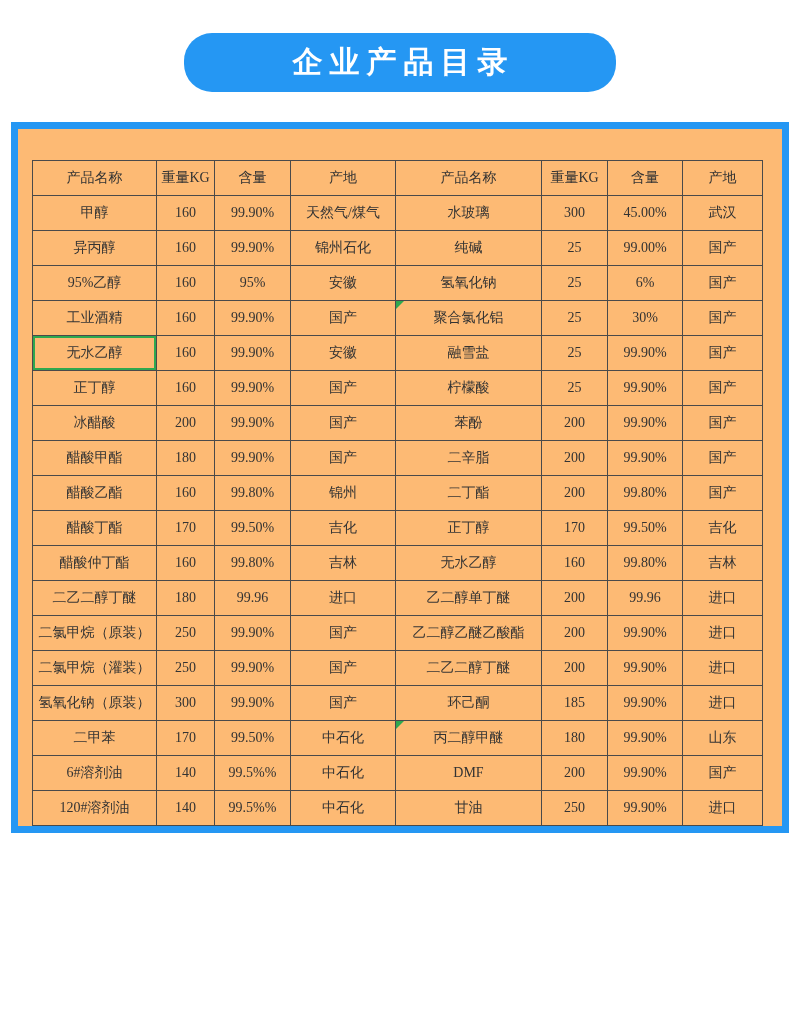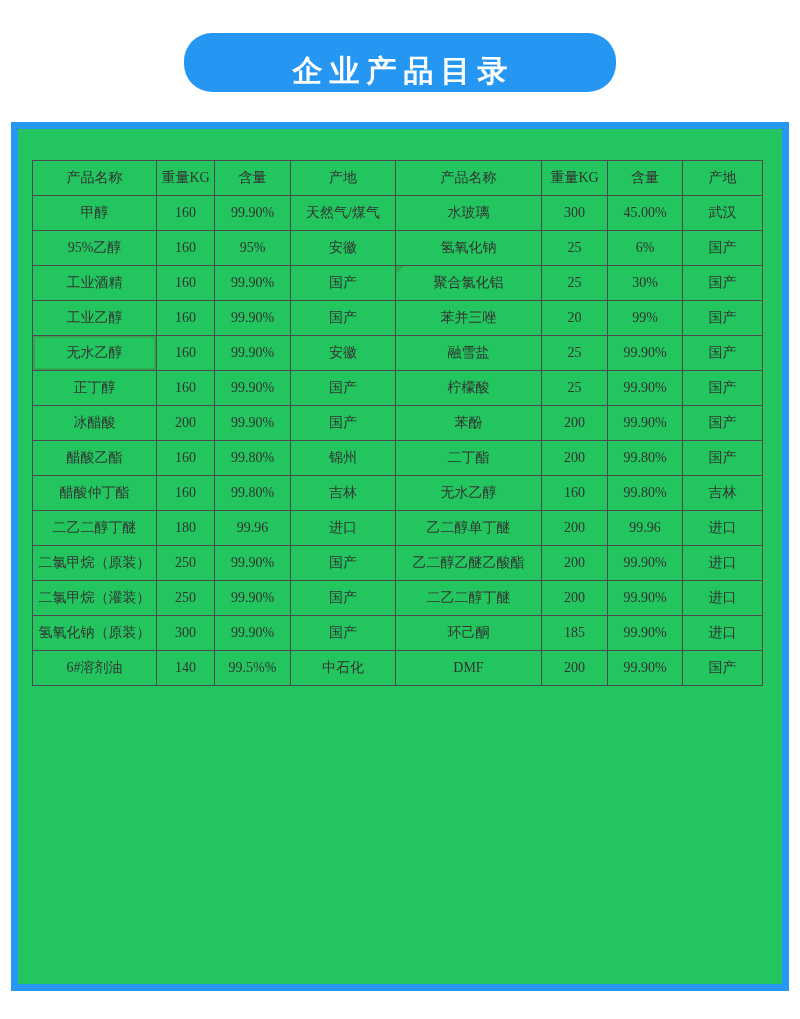--- a/index.html
+++ b/index.html
@@ -16,37 +16,37 @@
     background: #ffffff;
     font-family: "Liberation Sans", sans-serif;
   }
   .banner {
     width: 432px;
     height: 59px;
     margin: 33px auto 0;
     background: var(--accent);
     border-radius: 28px;
     display: flex;
-    align-items: flex-end;
+    align-items: center;
     justify-content: center;
   }
   .banner span {
     color: #ffffff;
     font-size: 30px;
     font-weight: bold;
     letter-spacing: 7px;
     text-indent: 7px;
     font-family: "Liberation Sans", sans-serif;
   }
   .frame {
     width: 778px;
-    height: 869px;
+    height: 711px;
     margin: 30px auto 0;
     border: 7px solid var(--accent);
-    background: #22c55e;
+    background: #fdba74;
   }
   table.catalog {
     border-collapse: collapse;
     table-layout: fixed;
     width: 730px;
     margin: 31px 0 0 14px;
     font-family: "Liberation Serif", "DejaVu Serif", serif;
   }
   table.catalog th, table.catalog td {
     border: 1px solid var(--grid);
@@ -111,50 +111,50 @@
           <td>甲醇</td>
           <td>160</td>
           <td>99.90%</td>
           <td>天然气/煤气</td>
           <td>水玻璃</td>
           <td>300</td>
           <td>45.00%</td>
           <td>武汉</td>
         </tr>
         <tr>
+          <td>异丙醇</td>
+          <td>160</td>
+          <td>99.90%</td>
+          <td>锦州石化</td>
+          <td>纯碱</td>
+          <td>25</td>
+          <td>99.00%</td>
+          <td>国产</td>
+        </tr>
+        <tr>
           <td>95%乙醇</td>
           <td>160</td>
           <td>95%</td>
           <td>安徽</td>
           <td>氢氧化钠</td>
           <td>25</td>
           <td>6%</td>
           <td>国产</td>
         </tr>
         <tr>
           <td>工业酒精</td>
           <td>160</td>
           <td>99.90%</td>
           <td>国产</td>
           <td class="green-triangle">聚合氯化铝</td>
           <td>25</td>
           <td>30%</td>
           <td>国产</td>
         </tr>
         <tr>
-          <td>工业乙醇</td>
-          <td>160</td>
-          <td>99.90%</td>
-          <td>国产</td>
-          <td>苯并三唑</td>
-          <td>20</td>
-          <td>99%</td>
-          <td>国产</td>
-        </tr>
-        <tr>
           <td class="green-border">无水乙醇</td>
           <td>160</td>
           <td>99.90%</td>
           <td>安徽</td>
           <td>融雪盐</td>
           <td>25</td>
           <td>99.90%</td>
           <td>国产</td>
         </tr>
         <tr>
@@ -171,28 +171,48 @@
           <td>冰醋酸</td>
           <td>200</td>
           <td>99.90%</td>
           <td>国产</td>
           <td>苯酚</td>
           <td>200</td>
           <td>99.90%</td>
           <td>国产</td>
         </tr>
         <tr>
+          <td>醋酸甲酯</td>
+          <td>180</td>
+          <td>99.90%</td>
+          <td>国产</td>
+          <td>二辛脂</td>
+          <td>200</td>
+          <td>99.90%</td>
+          <td>国产</td>
+        </tr>
+        <tr>
           <td>醋酸乙酯</td>
           <td>160</td>
           <td>99.80%</td>
           <td>锦州</td>
           <td>二丁酯</td>
           <td>200</td>
           <td>99.80%</td>
           <td>国产</td>
+        </tr>
+        <tr>
+          <td>醋酸丁酯</td>
+          <td>170</td>
+          <td>99.50%</td>
+          <td>吉化</td>
+          <td>正丁醇</td>
+          <td>170</td>
+          <td>99.50%</td>
+          <td>吉化</td>
         </tr>
         <tr>
           <td>醋酸仲丁酯</td>
           <td>160</td>
           <td>99.80%</td>
           <td>吉林</td>
           <td>无水乙醇</td>
           <td>160</td>
           <td>99.80%</td>
           <td>吉林</td>
@@ -229,26 +249,46 @@
         </tr>
         <tr>
           <td>氢氧化钠（原装）</td>
           <td>300</td>
           <td>99.90%</td>
           <td>国产</td>
           <td>环己酮</td>
           <td>185</td>
           <td>99.90%</td>
           <td>进口</td>
+        </tr>
+        <tr>
+          <td>二甲苯</td>
+          <td>170</td>
+          <td>99.50%</td>
+          <td>中石化</td>
+          <td class="green-triangle">丙二醇甲醚</td>
+          <td>180</td>
+          <td>99.90%</td>
+          <td>山东</td>
         </tr>
         <tr>
           <td>6#溶剂油</td>
           <td>140</td>
           <td>99.5%%</td>
           <td>中石化</td>
           <td>DMF</td>
           <td>200</td>
           <td>99.90%</td>
           <td>国产</td>
         </tr>
+        <tr>
+          <td>120#溶剂油</td>
+          <td>140</td>
+          <td>99.5%%</td>
+          <td>中石化</td>
+          <td>甘油</td>
+          <td>250</td>
+          <td>99.90%</td>
+          <td>进口</td>
+        </tr>
       </tbody>
   </table>
 </div>
 
 </body></html>

